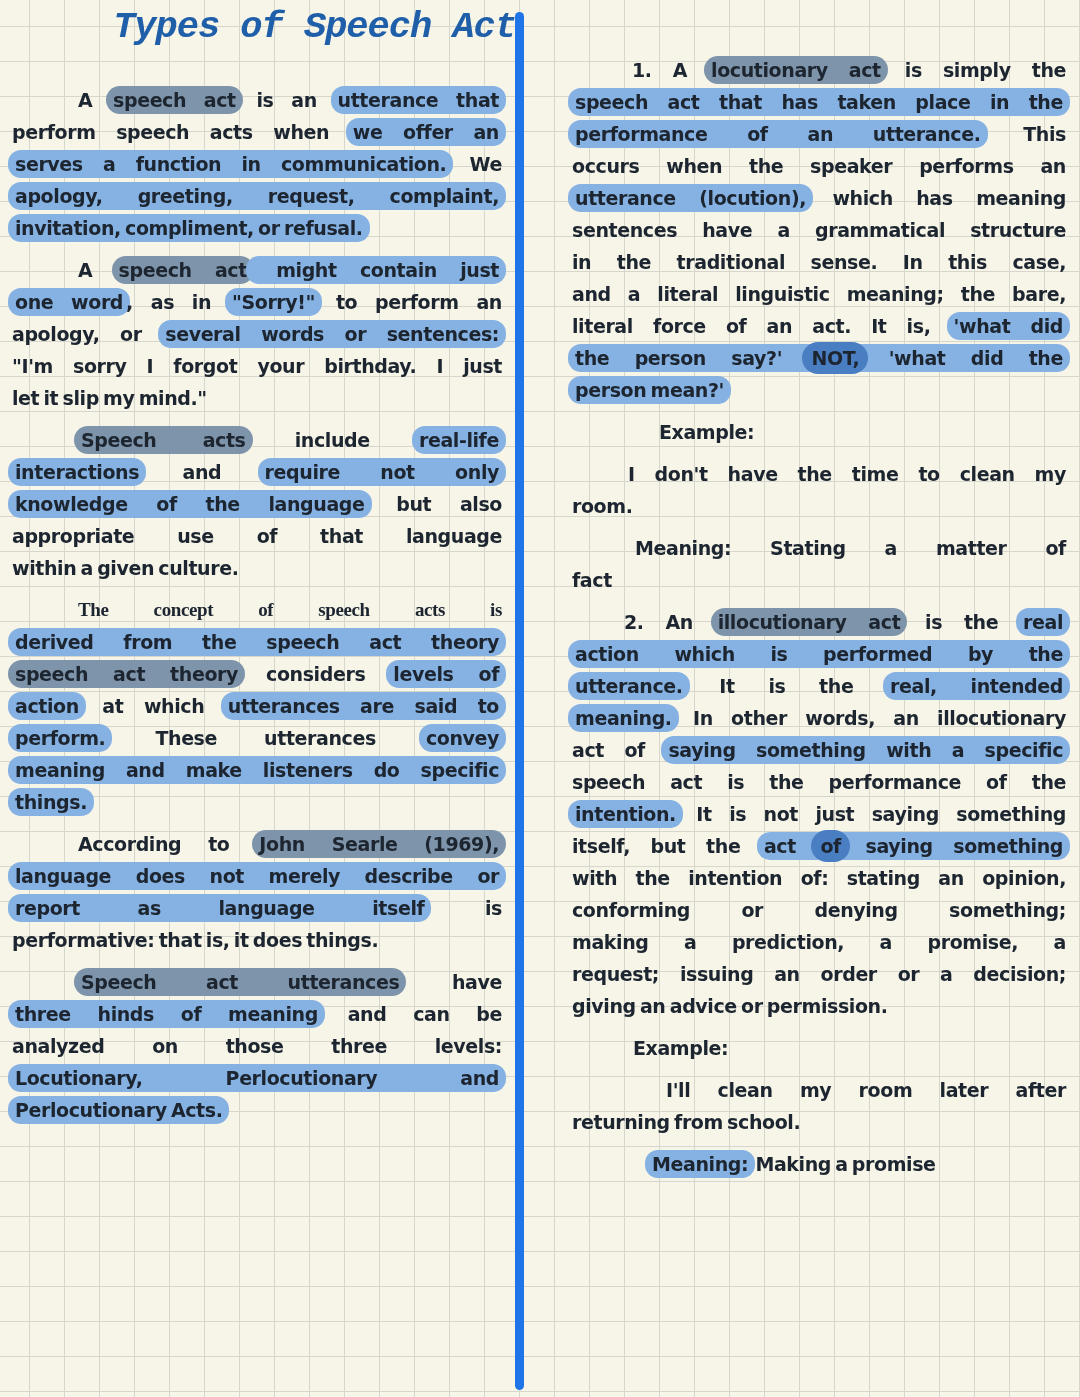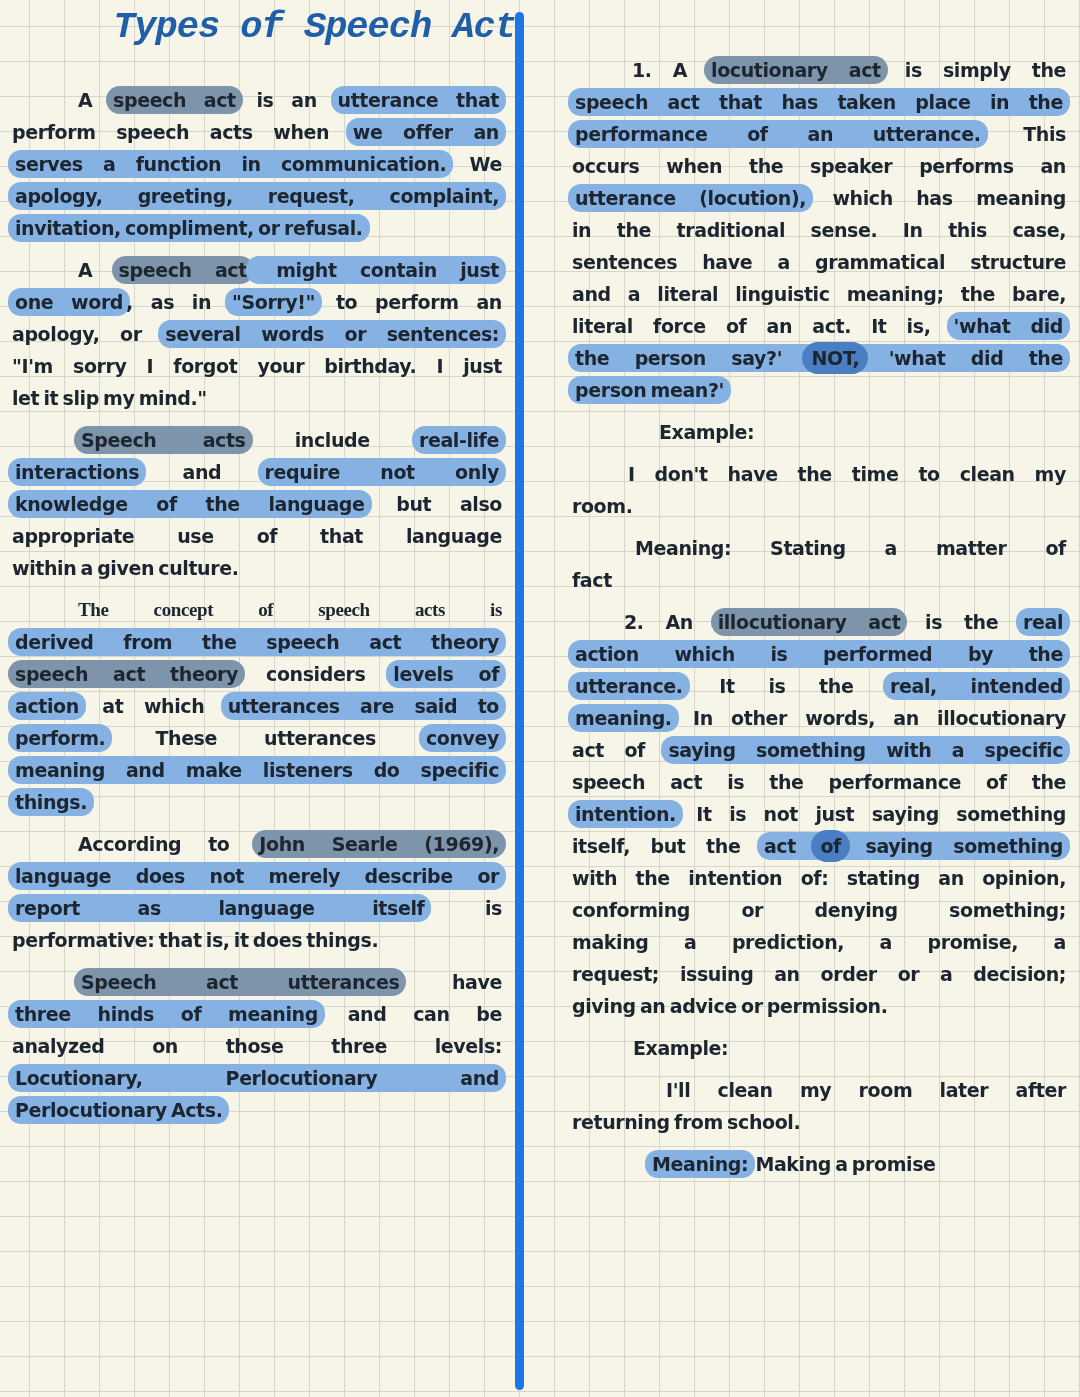--- a/index.html
+++ b/index.html
@@ -124,22 +124,22 @@
       <div class="line"><span class="hl-b">Perlocutionary Acts.</span></div>
     </div>
   </div>
 <div id="right-column" class="col">
     <div class="para">
       <div class="line just" style="padding-left: 60px;">1. A <span class="hl-g">locutionary act</span> is simply the</div>
       <div class="line just"><span class="hl-b">speech act that has taken place in the</span></div>
       <div class="line just"><span class="hl-b">performance of an utterance.</span> This</div>
       <div class="line just">occurs when the speaker performs an</div>
       <div class="line just"><span class="hl-b">utterance (locution),</span> which has meaning</div>
+      <div class="line just">sentences have a grammatical structure</div>
       <div class="line just">in the traditional sense. In this case,</div>
-      <div class="line just">sentences have a grammatical structure</div>
       <div class="line just">and a literal linguistic meaning; the bare,</div>
       <div class="line just">literal force of an act. It is, <span class="hl-b">'what did</span></div>
       <div class="line just"><span class="hl-b">the person say?' <span class="hl-d">NOT,</span> 'what did the</span></div>
       <div class="line"><span class="hl-b">person mean?'</span></div>
     </div>
     <div class="para">
       <div class="line" style="padding-left: 87px;">Example:</div>
     </div>
     <div class="para">
       <div class="line just" style="padding-left: 56px;">I don't have the time to clean my</div>

